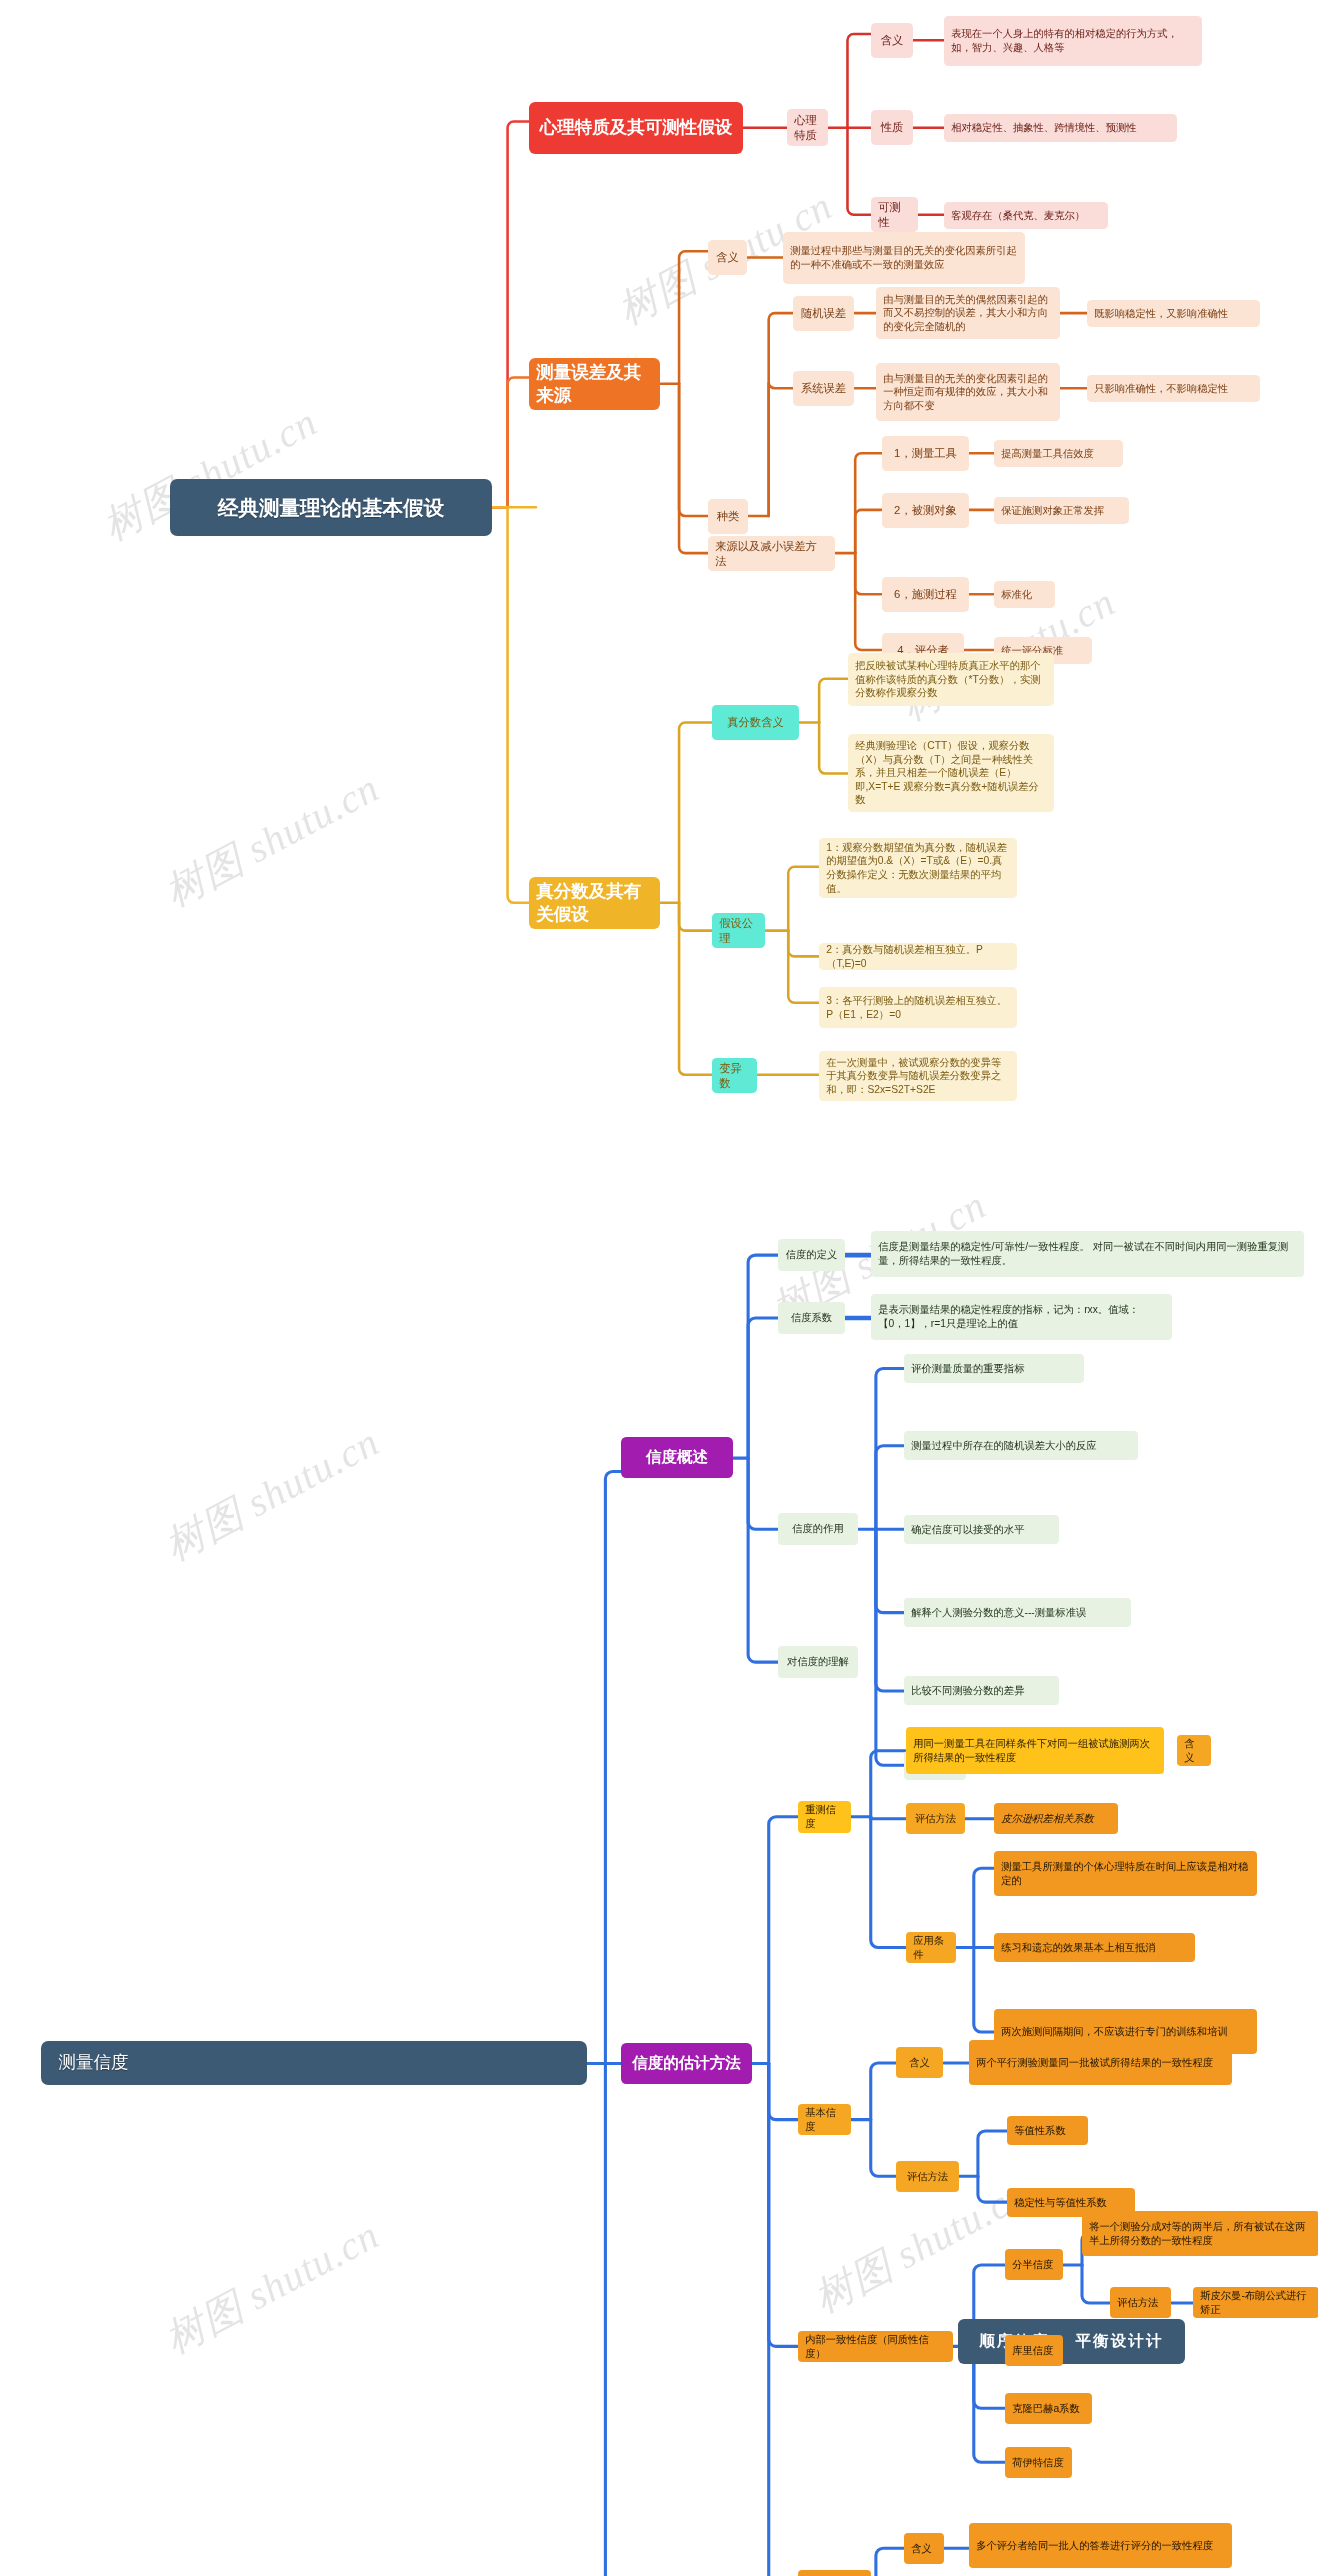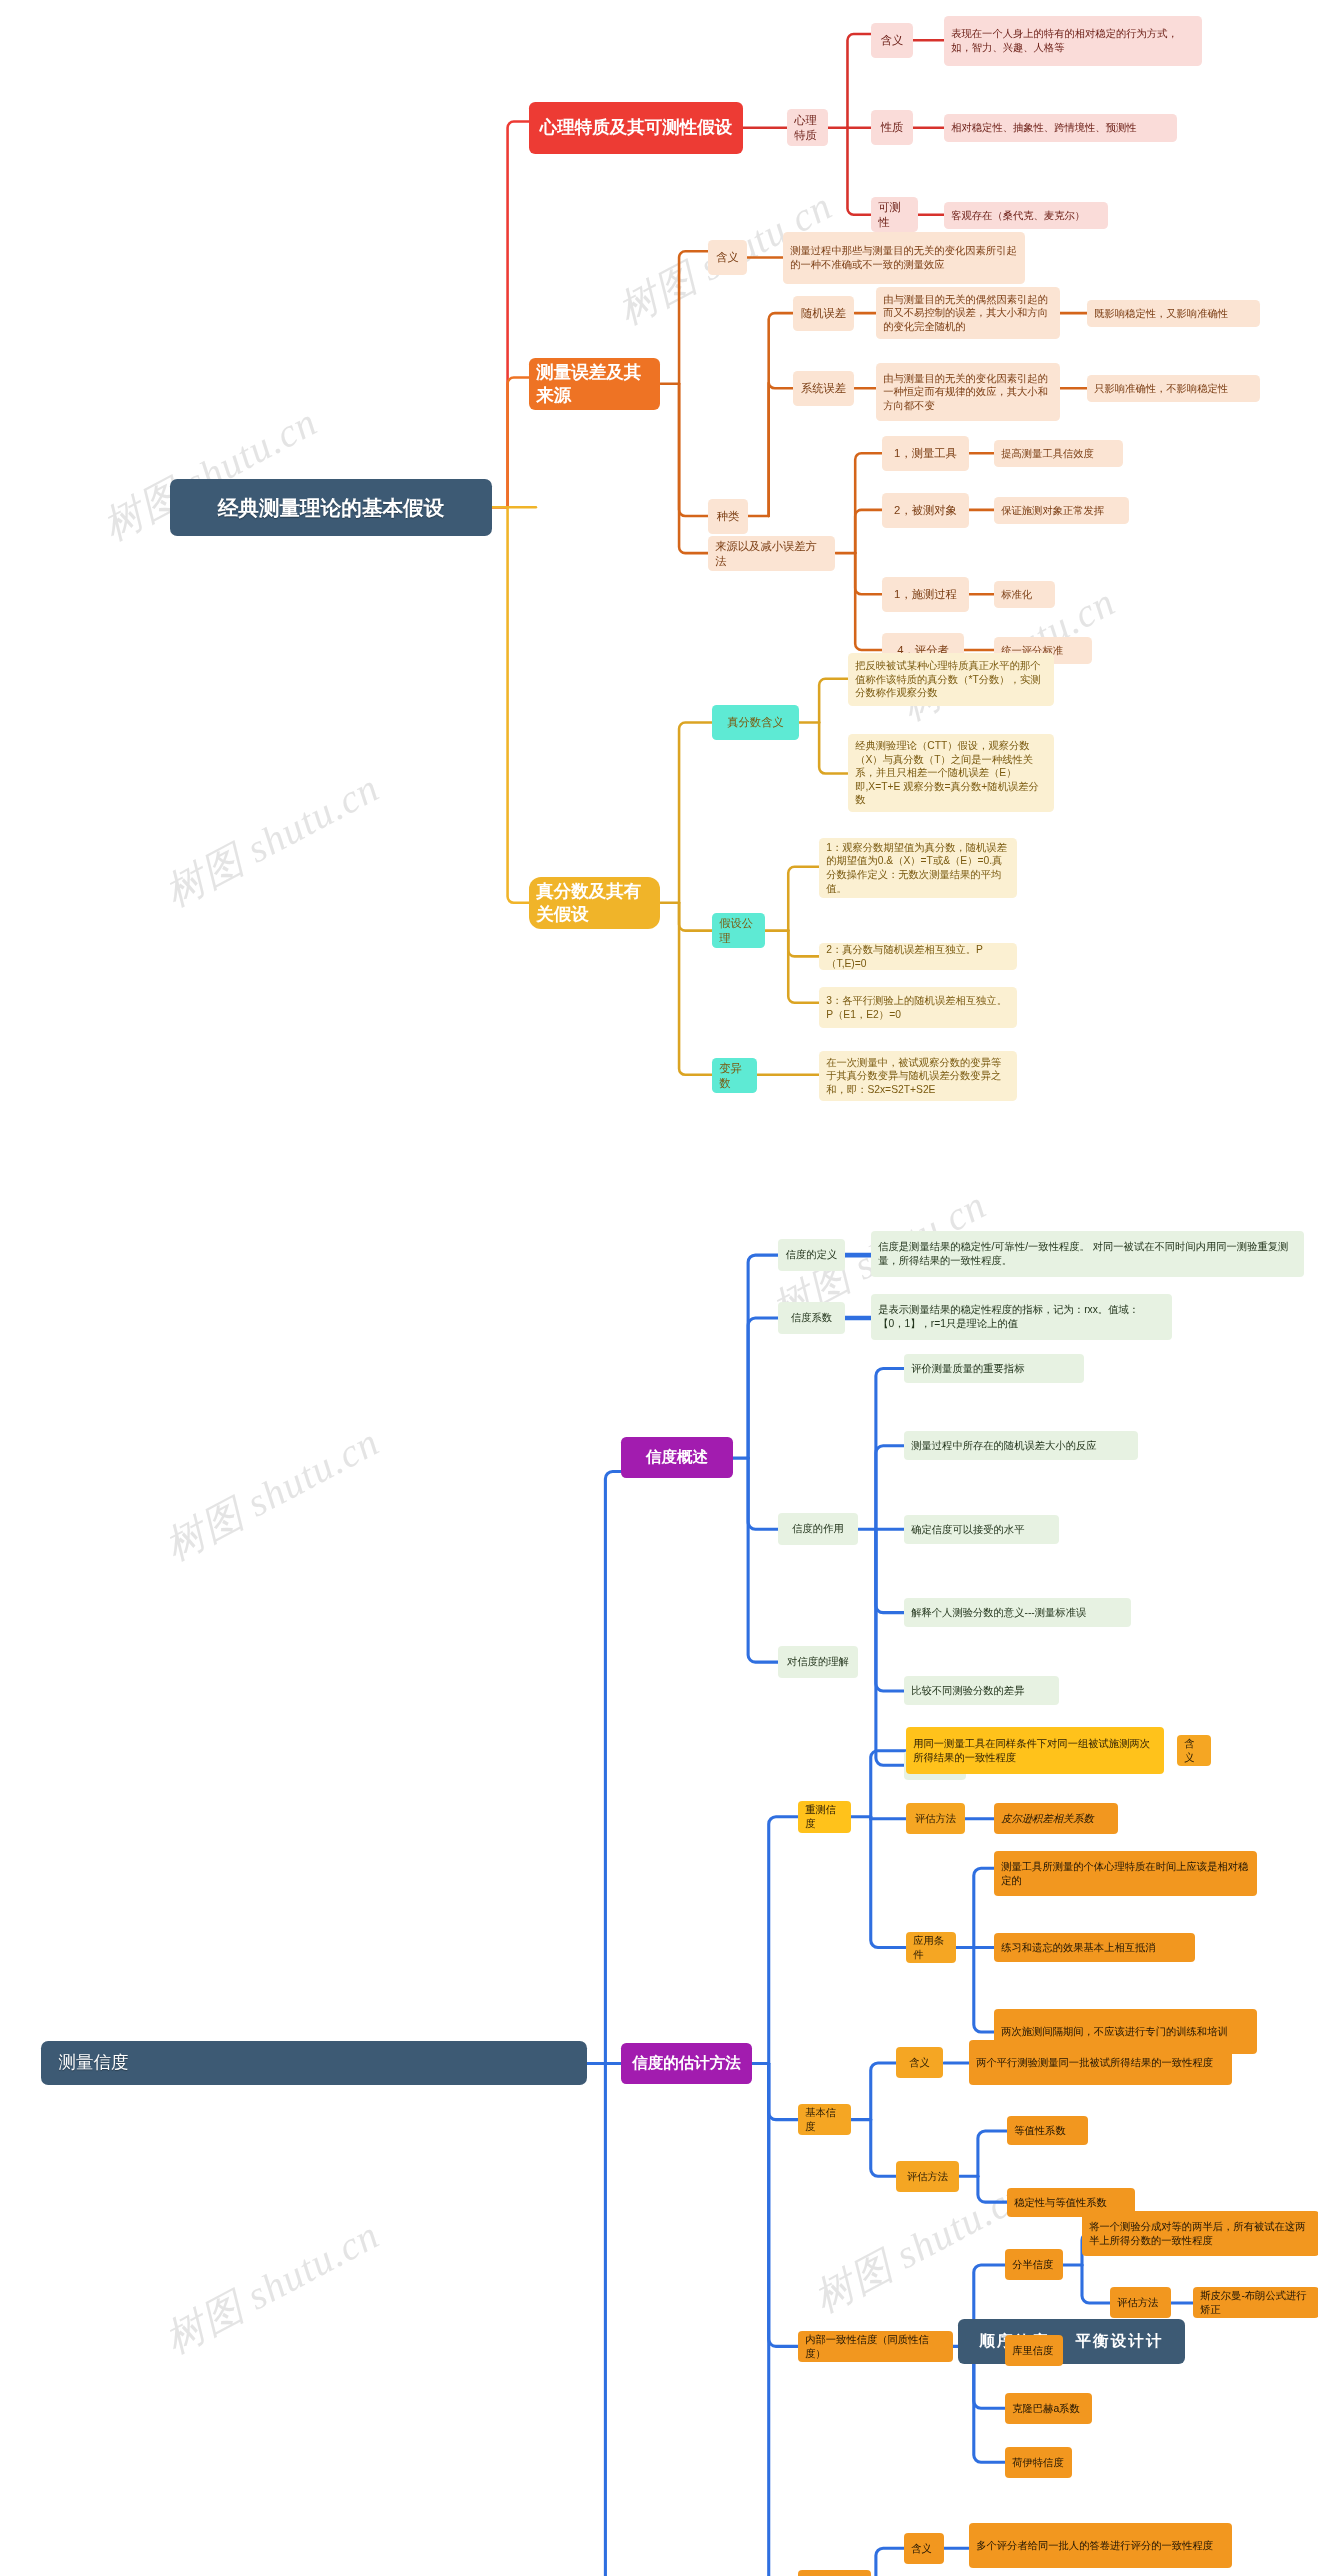--- a/index.html
+++ b/index.html
@@ -51,21 +51,21 @@
 
   
   .n-red-head{background:#ed3b34;color:#fff;font-size:17.5px;font-weight:bold;border-radius:6.2px;justify-content:center;}
   .n-red-mid{background:#fadcd9;color:#6d2018;font-size:11.3px;border-radius:4.6px;justify-content:center;}
   .n-red-leaf{background:#fadcd9;color:#6d2018;font-size:10.3px;border-radius:4.6px;}
 
   .n-org-head{background:#ee7324;color:#fff;font-size:17.5px;font-weight:bold;border-radius:6.2px;justify-content:center;}
   .n-org-mid{background:#fbe4d3;color:#7a3c12;font-size:11.3px;border-radius:4.6px;justify-content:center;}
   .n-org-leaf{background:#fbe4d3;color:#7a3c12;font-size:10.3px;border-radius:4.6px;}
 
-  .n-yel-head{background:#f0b429;color:#fff;font-size:17.5px;font-weight:bold;border-radius:12px;justify-content:center;}
+  .n-yel-head{background:#f0b429;color:#fff;font-size:17.5px;font-weight:bold;border-radius:6px;justify-content:center;}
   .n-yel-mid{background:#5eead4;color:#7a5a10;font-size:11.3px;border-radius:4.6px;justify-content:center;}
   .n-yel-leaf{background:#fbf0d2;color:#7a5a10;font-size:10.3px;border-radius:4.6px;}
 
   
   .n-blue-head{background:#a21caf;color:#fff;font-size:15.5px;font-weight:bold;border-radius:5.2px;justify-content:center;}
   .n-green-mid{background:#e7f2e2;color:#23351c;font-size:10.3px;border-radius:4.1px;justify-content:center;}
   .n-green-leaf{background:#e7f2e2;color:#23351c;font-size:10.3px;border-radius:4.1px;}
   .n-amber{background:#f5a623;color:#2a1c05;font-size:10.3px;border-radius:4.1px;justify-content:center;}
   .n-amber-bright{background:#ffc21b;color:#2a1c05;font-size:10.3px;border-radius:4.1px;}
   .n-amber-leaf{background:#f2971f;color:#1f1404;font-size:10.3px;border-radius:4.1px;}
@@ -178,21 +178,21 @@
   <div class="node n-org-leaf" style="left:1087px;top:375px;width:173px;height:27px;">只影响准确性，不影响稳定性</div>
 
   <div class="node n-org-mid" style="left:708px;top:536px;width:127px;height:35px;">来源以及减小误差方法</div>
 
   <div class="node n-org-mid" style="left:882px;top:436px;width:87px;height:35px;">1，测量工具</div>
   <div class="node n-org-leaf" style="left:994px;top:440px;width:129px;height:27px;">提高测量工具信效度</div>
 
   <div class="node n-org-mid" style="left:882px;top:493px;width:87px;height:35px;">2，被测对象</div>
   <div class="node n-org-leaf" style="left:994px;top:497px;width:135px;height:27px;">保证施测对象正常发挥</div>
 
-  <div class="node n-org-mid" style="left:882px;top:577px;width:87px;height:35px;">1，施测过程</div>
+  <div class="node n-org-mid" style="left:882px;top:577px;width:87px;height:35px;">6，施测过程</div>
   <div class="node n-org-leaf" style="left:994px;top:581px;width:61px;height:27px;">标准化</div>
 
   <div class="node n-org-mid" style="left:882px;top:633px;width:82px;height:35px;">4，评分者</div>
   <div class="node n-org-leaf" style="left:994px;top:637px;width:98px;height:27px;">统一评分标准</div>
 
   <div class="node n-yel-head" style="left:529px;top:877px;width:131px;height:52px;">真分数及其有关假设</div>
 
   <div class="node n-yel-mid" style="left:712px;top:705px;width:87px;height:35px;">真分数含义</div>
   <div class="node n-yel-leaf" style="left:848px;top:653px;width:206px;height:53px;">把反映被试某种心理特质真正水平的那个值称作该特质的真分数（*T分数），实测分数称作观察分数</div>
   <div class="node n-yel-leaf" style="left:848px;top:734px;width:206px;height:78px;">经典测验理论（CTT）假设，观察分数（X）与真分数（T）之间是一种线性关系，并且只相差一个随机误差（E）即,X=T+E 观察分数=真分数+随机误差分数</div>

